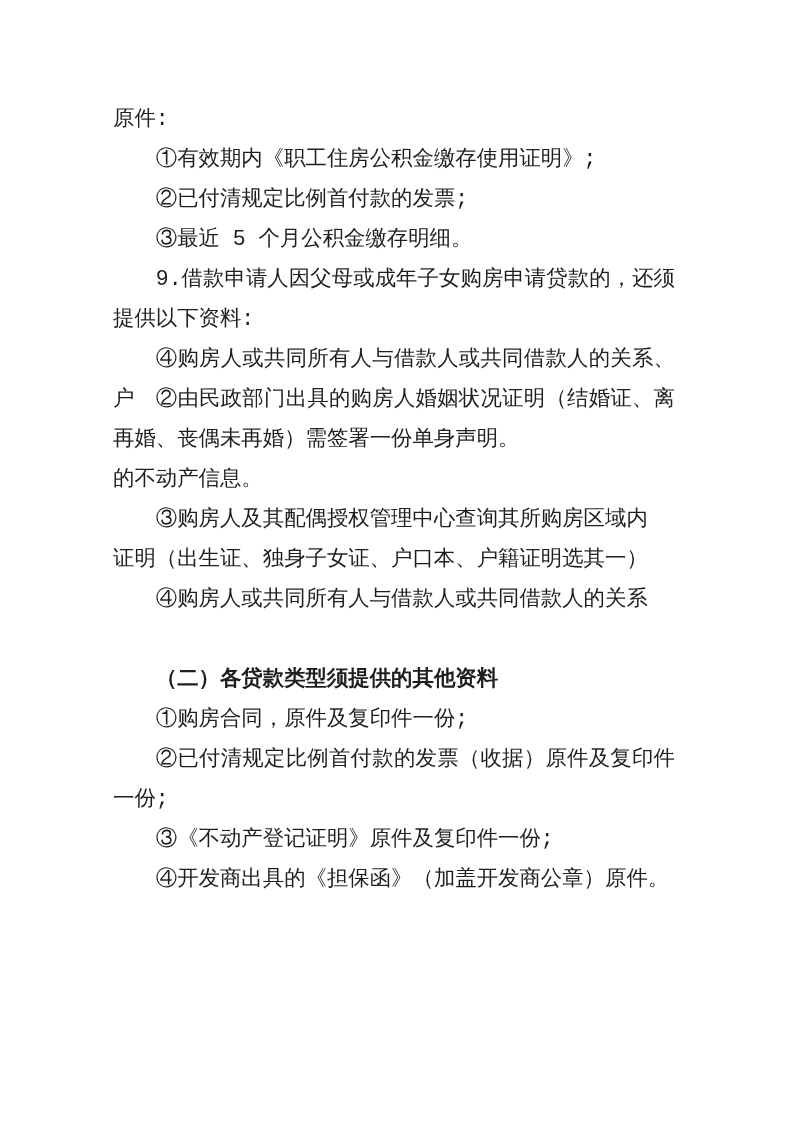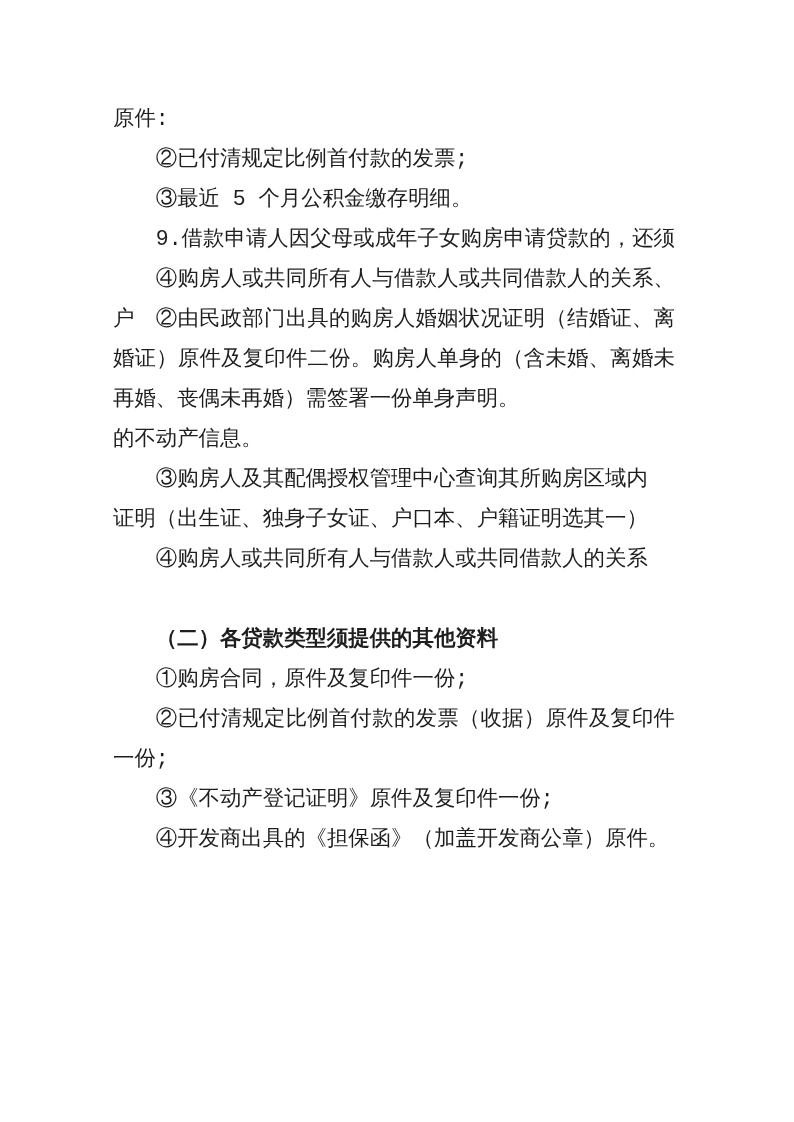--- a/index.html
+++ b/index.html
@@ -44,26 +44,27 @@
   .line.blank {
     height: 40px;
   }
 </style>
 </head>
 <body>
 
 <div class="page">
   <div class="doc-body">
       <div class="line">原件:</div>
+      <div class="line indent">①有效期内《职工住房公积金缴存使用证明》;</div>
       <div class="line indent">②已付清规定比例首付款的发票;</div>
       <div class="line indent">③最近 5 个月公积金缴存明细。</div>
       <div class="line indent stretch">9.借款申请人因父母或成年子女购房申请贷款的，还须</div>
+      <div class="line">提供以下资料:</div>
       <div class="line indent stretch">④购房人或共同所有人与借款人或共同借款人的关系、户</div>
       <div class="line indent stretch">②由民政部门出具的购房人婚姻状况证明（结婚证、离</div>
-      <div class="line stretch">婚证）原件及复印件二份。购房人单身的（含未婚、离婚未</div>
       <div class="line">再婚、丧偶未再婚）需签署一份单身声明。</div>
       <div class="line">的不动产信息。</div>
       <div class="line indent">③购房人及其配偶授权管理中心查询其所购房区域内</div>
       <div class="line">证明（出生证、独身子女证、户口本、户籍证明选其一）</div>
       <div class="line indent">④购房人或共同所有人与借款人或共同借款人的关系</div>
       <div class="line blank"></div>
       <div class="line indent bold">（二）各贷款类型须提供的其他资料</div>
       <div class="line indent">①购房合同，原件及复印件一份;</div>
       <div class="line indent stretch">②已付清规定比例首付款的发票（收据）原件及复印件</div>
       <div class="line">一份;</div>

